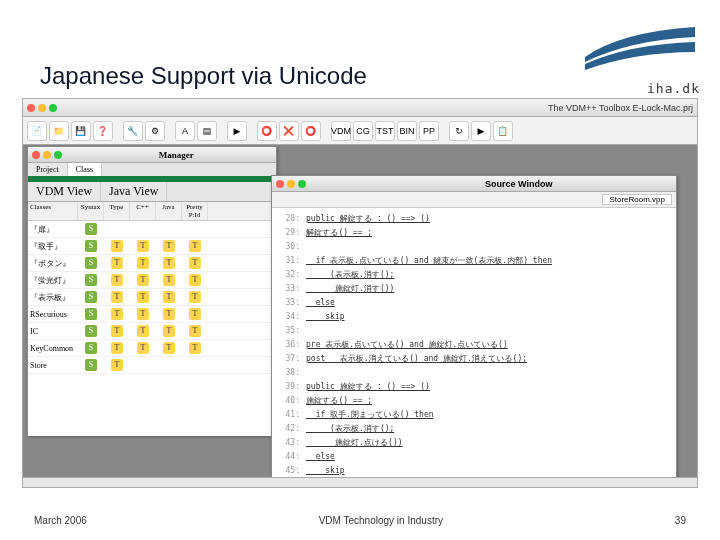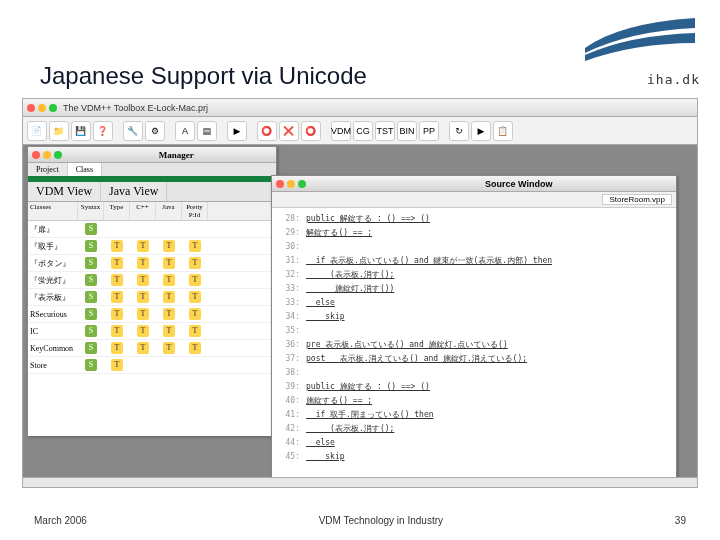--- a/index.html
+++ b/index.html
@@ -1,26 +1,26 @@
 <!DOCTYPE html>
 <html><head>
 <meta charset="utf-8">
 <style>
   * { box-sizing: border-box; margin: 0; padding: 0; }
   body { width: 720px; height: 540px; background: #fff; font-family: Arial, sans-serif; position: relative; overflow: hidden; }
   
-  .logo { position: absolute; top: 8px; right: 20px; width: 120px; height: 70px; }
+  .logo { position: absolute; top: 17px; right: 20px; width: 120px; height: 70px; }
   .logo svg { width: 100%; height: 60px; }
   .logo-text { font-size: 13px; color: #333; text-align: right; letter-spacing: 1px; font-family: monospace; }
   
   .slide-title { position: absolute; top: 62px; left: 40px; font-size: 24px; font-weight: normal; color: #0f172a; }
   
   .app-frame { position: absolute; top: 98px; left: 22px; width: 676px; height: 390px; background: #888; border: 1px solid #aaa; }
   
-  .titlebar { height: 18px; background: linear-gradient(#f5f5f5, #ddd); border-bottom: 1px solid #aaa; display: flex; align-items: center; padding: 0 4px; font-size: 9px; color: #333; }
+  .titlebar { height: 18px; background: linear-gradient(#f5f5f5, #ddd); border-bottom: 1px solid #aaa; display: flex; align-items: center; padding: 0 4px; font-size: 9px; color: #333; justify-content: space-between; }
   .traffic { display: flex; gap: 3px; margin-right: 6px; }
   .tl { width: 8px; height: 8px; border-radius: 50%; }
   .tl.r { background: #ff5f56; } .tl.y { background: #ffbd2e; } .tl.g { background: #27c93f; }
   
   .toolbar { height: 28px; background: #f2f2f2; border-bottom: 1px solid #aaa; display: flex; align-items: center; padding: 0 4px; gap: 2px; }
   .tb-btn { width: 20px; height: 20px; background: #fff; border: 1px solid #ccc; border-radius: 3px; display: flex; align-items: center; justify-content: center; font-size: 9px; }
   .tb-sep { width: 6px; }
   
   .content-area { position: relative; width: 100%; height: calc(100% - 46px); background: #888; }
   
@@ -238,20 +238,21 @@
           <div class="src-line"><span class="ln">33:</span>  else</div>
           <div class="src-line"><span class="ln">34:</span>    skip</div>
           <div class="src-line"><span class="ln">35:</span></div>
           <div class="src-line"><span class="ln">36:</span>pre 表示板.点いている() and 施錠灯.点いている()</div>
           <div class="src-line"><span class="ln">37:</span>post   表示板.消えている() and 施錠灯.消えている();</div>
           <div class="src-line"><span class="ln">38:</span></div>
           <div class="src-line"><span class="ln">39:</span>public 施錠する : () ==&gt; ()</div>
           <div class="src-line"><span class="ln">40:</span>施錠する() == ;</div>
           <div class="src-line"><span class="ln">41:</span>  if 取手.閉まっている() then</div>
           <div class="src-line"><span class="ln">42:</span>     (表示板.消す();</div>
+          <div class="src-line"><span class="ln">43:</span>      施錠灯.点ける())</div>
           <div class="src-line"><span class="ln">44:</span>  else</div>
           <div class="src-line"><span class="ln">45:</span>    skip</div>
         </div>
     </div>
 
     <div class="bottom-panel"></div>
   </div>
 </div>
 
 <div class="footer">

